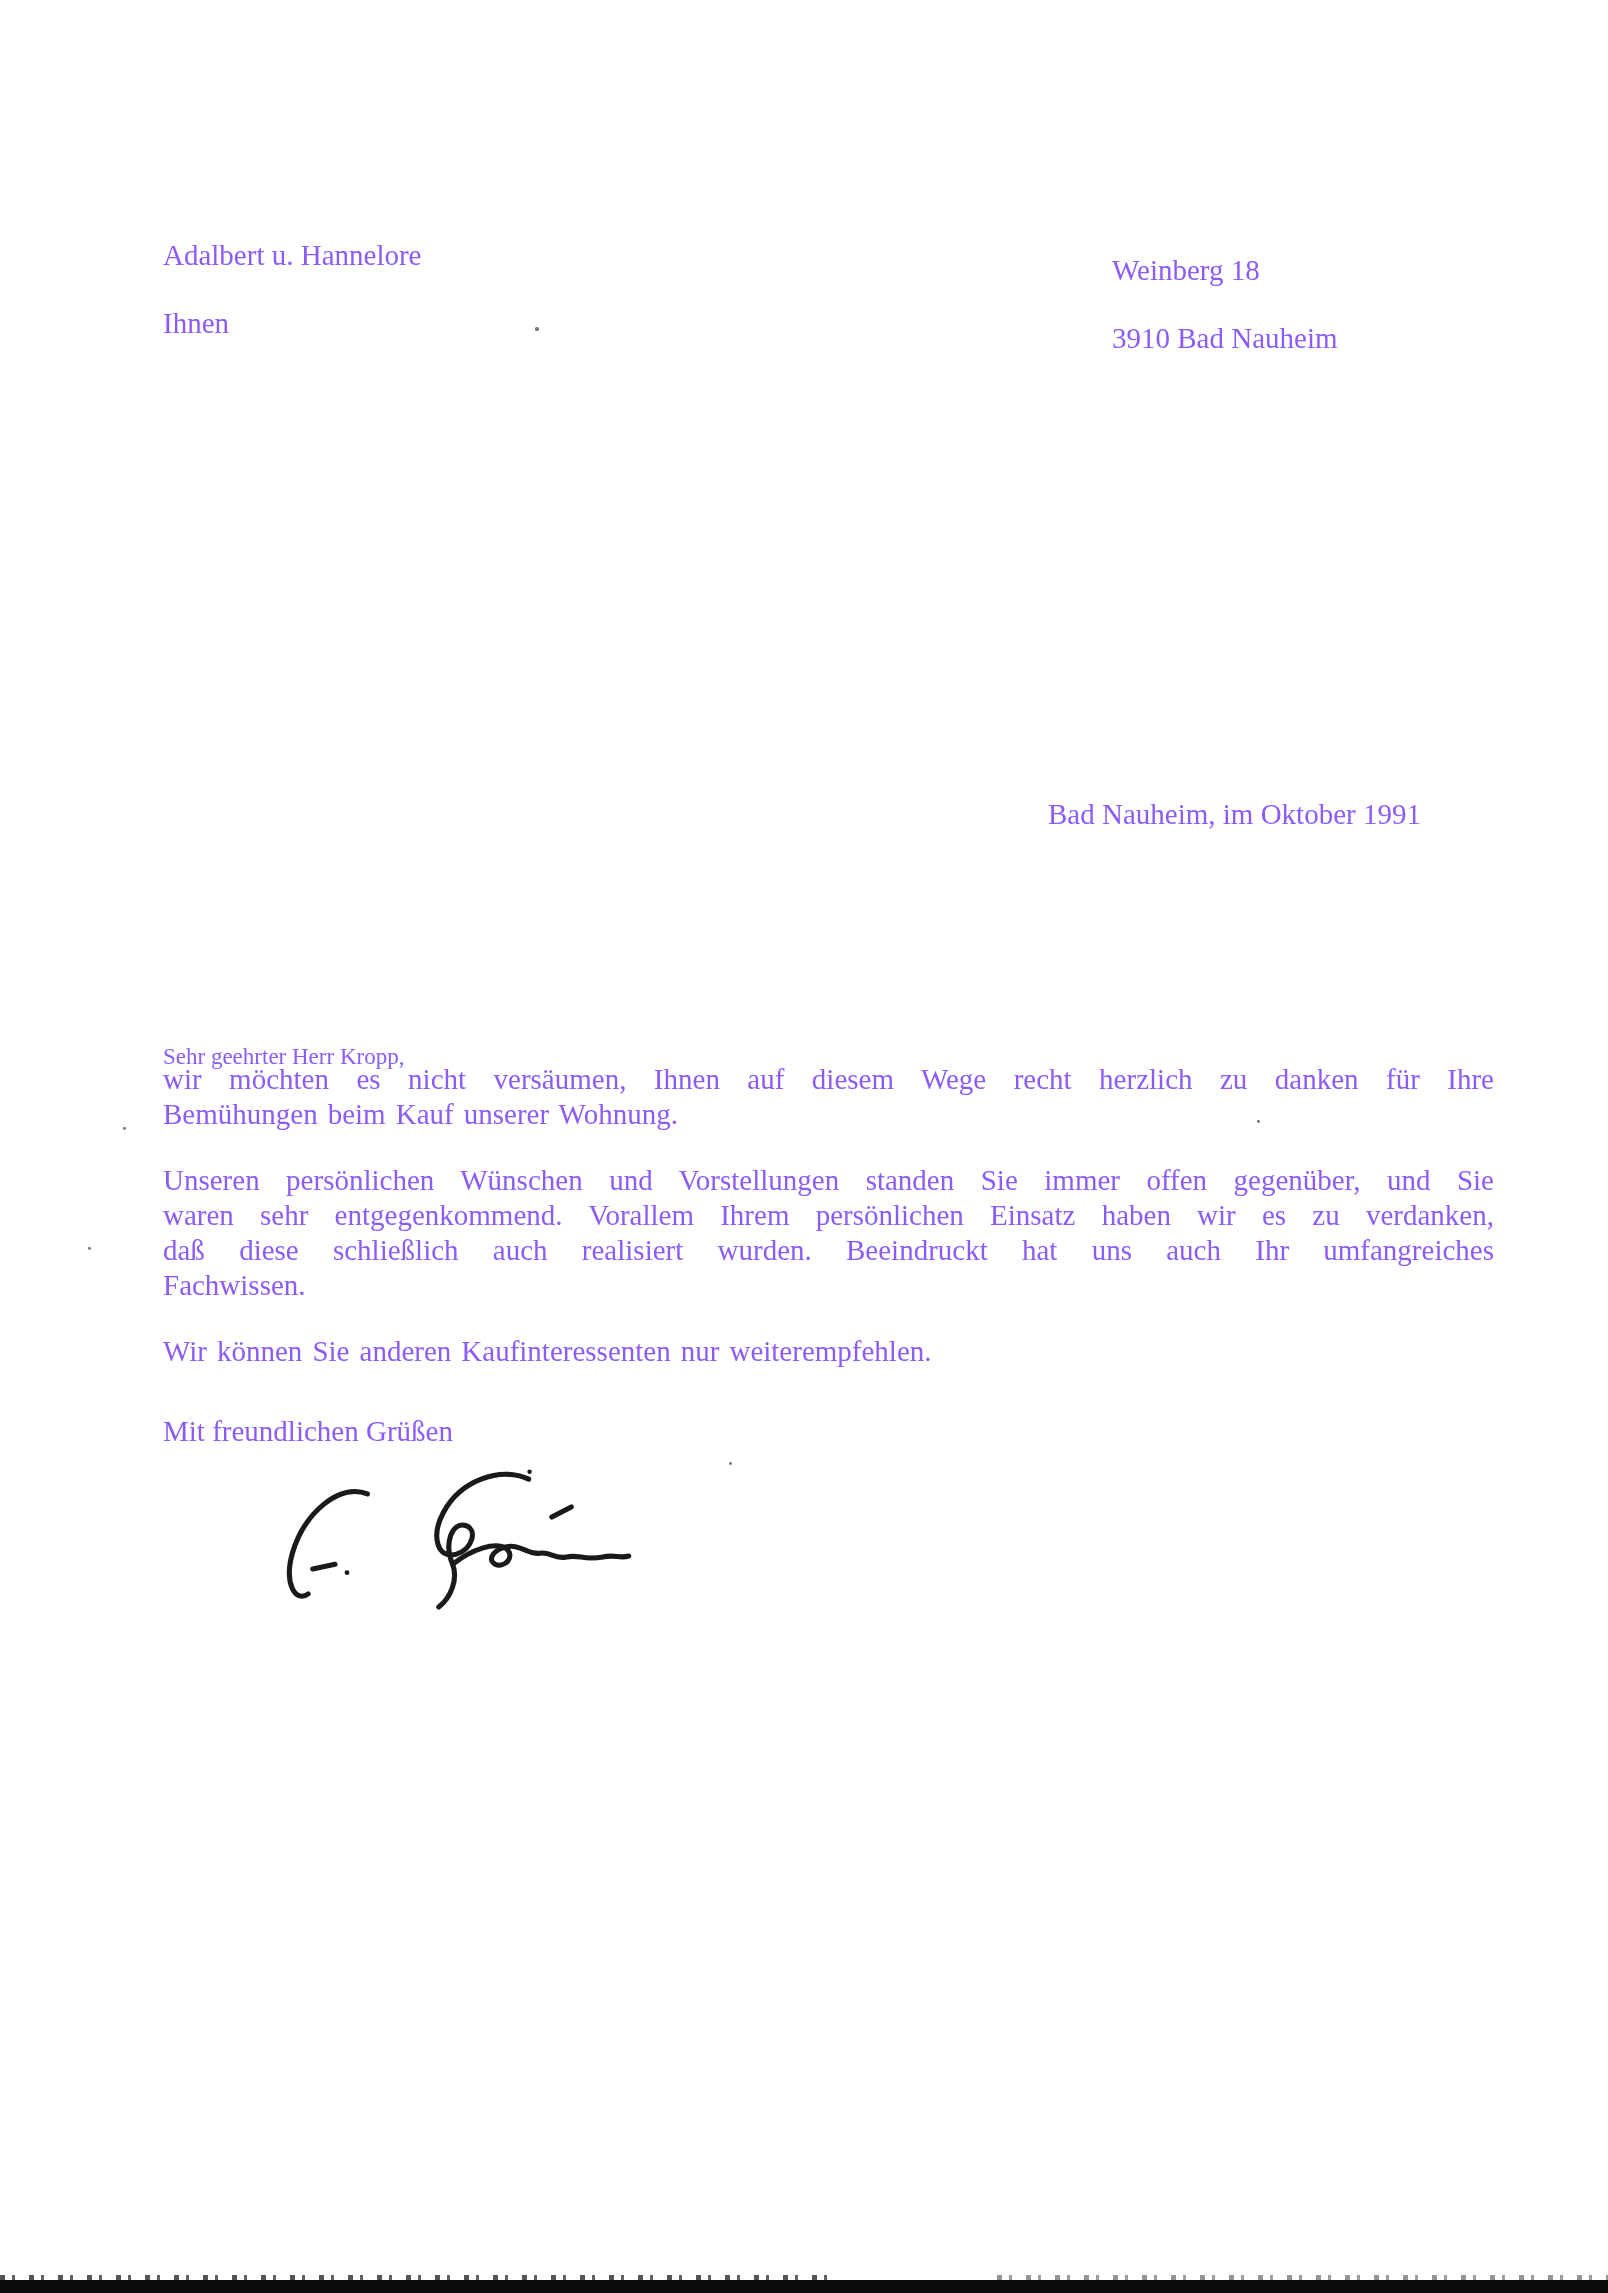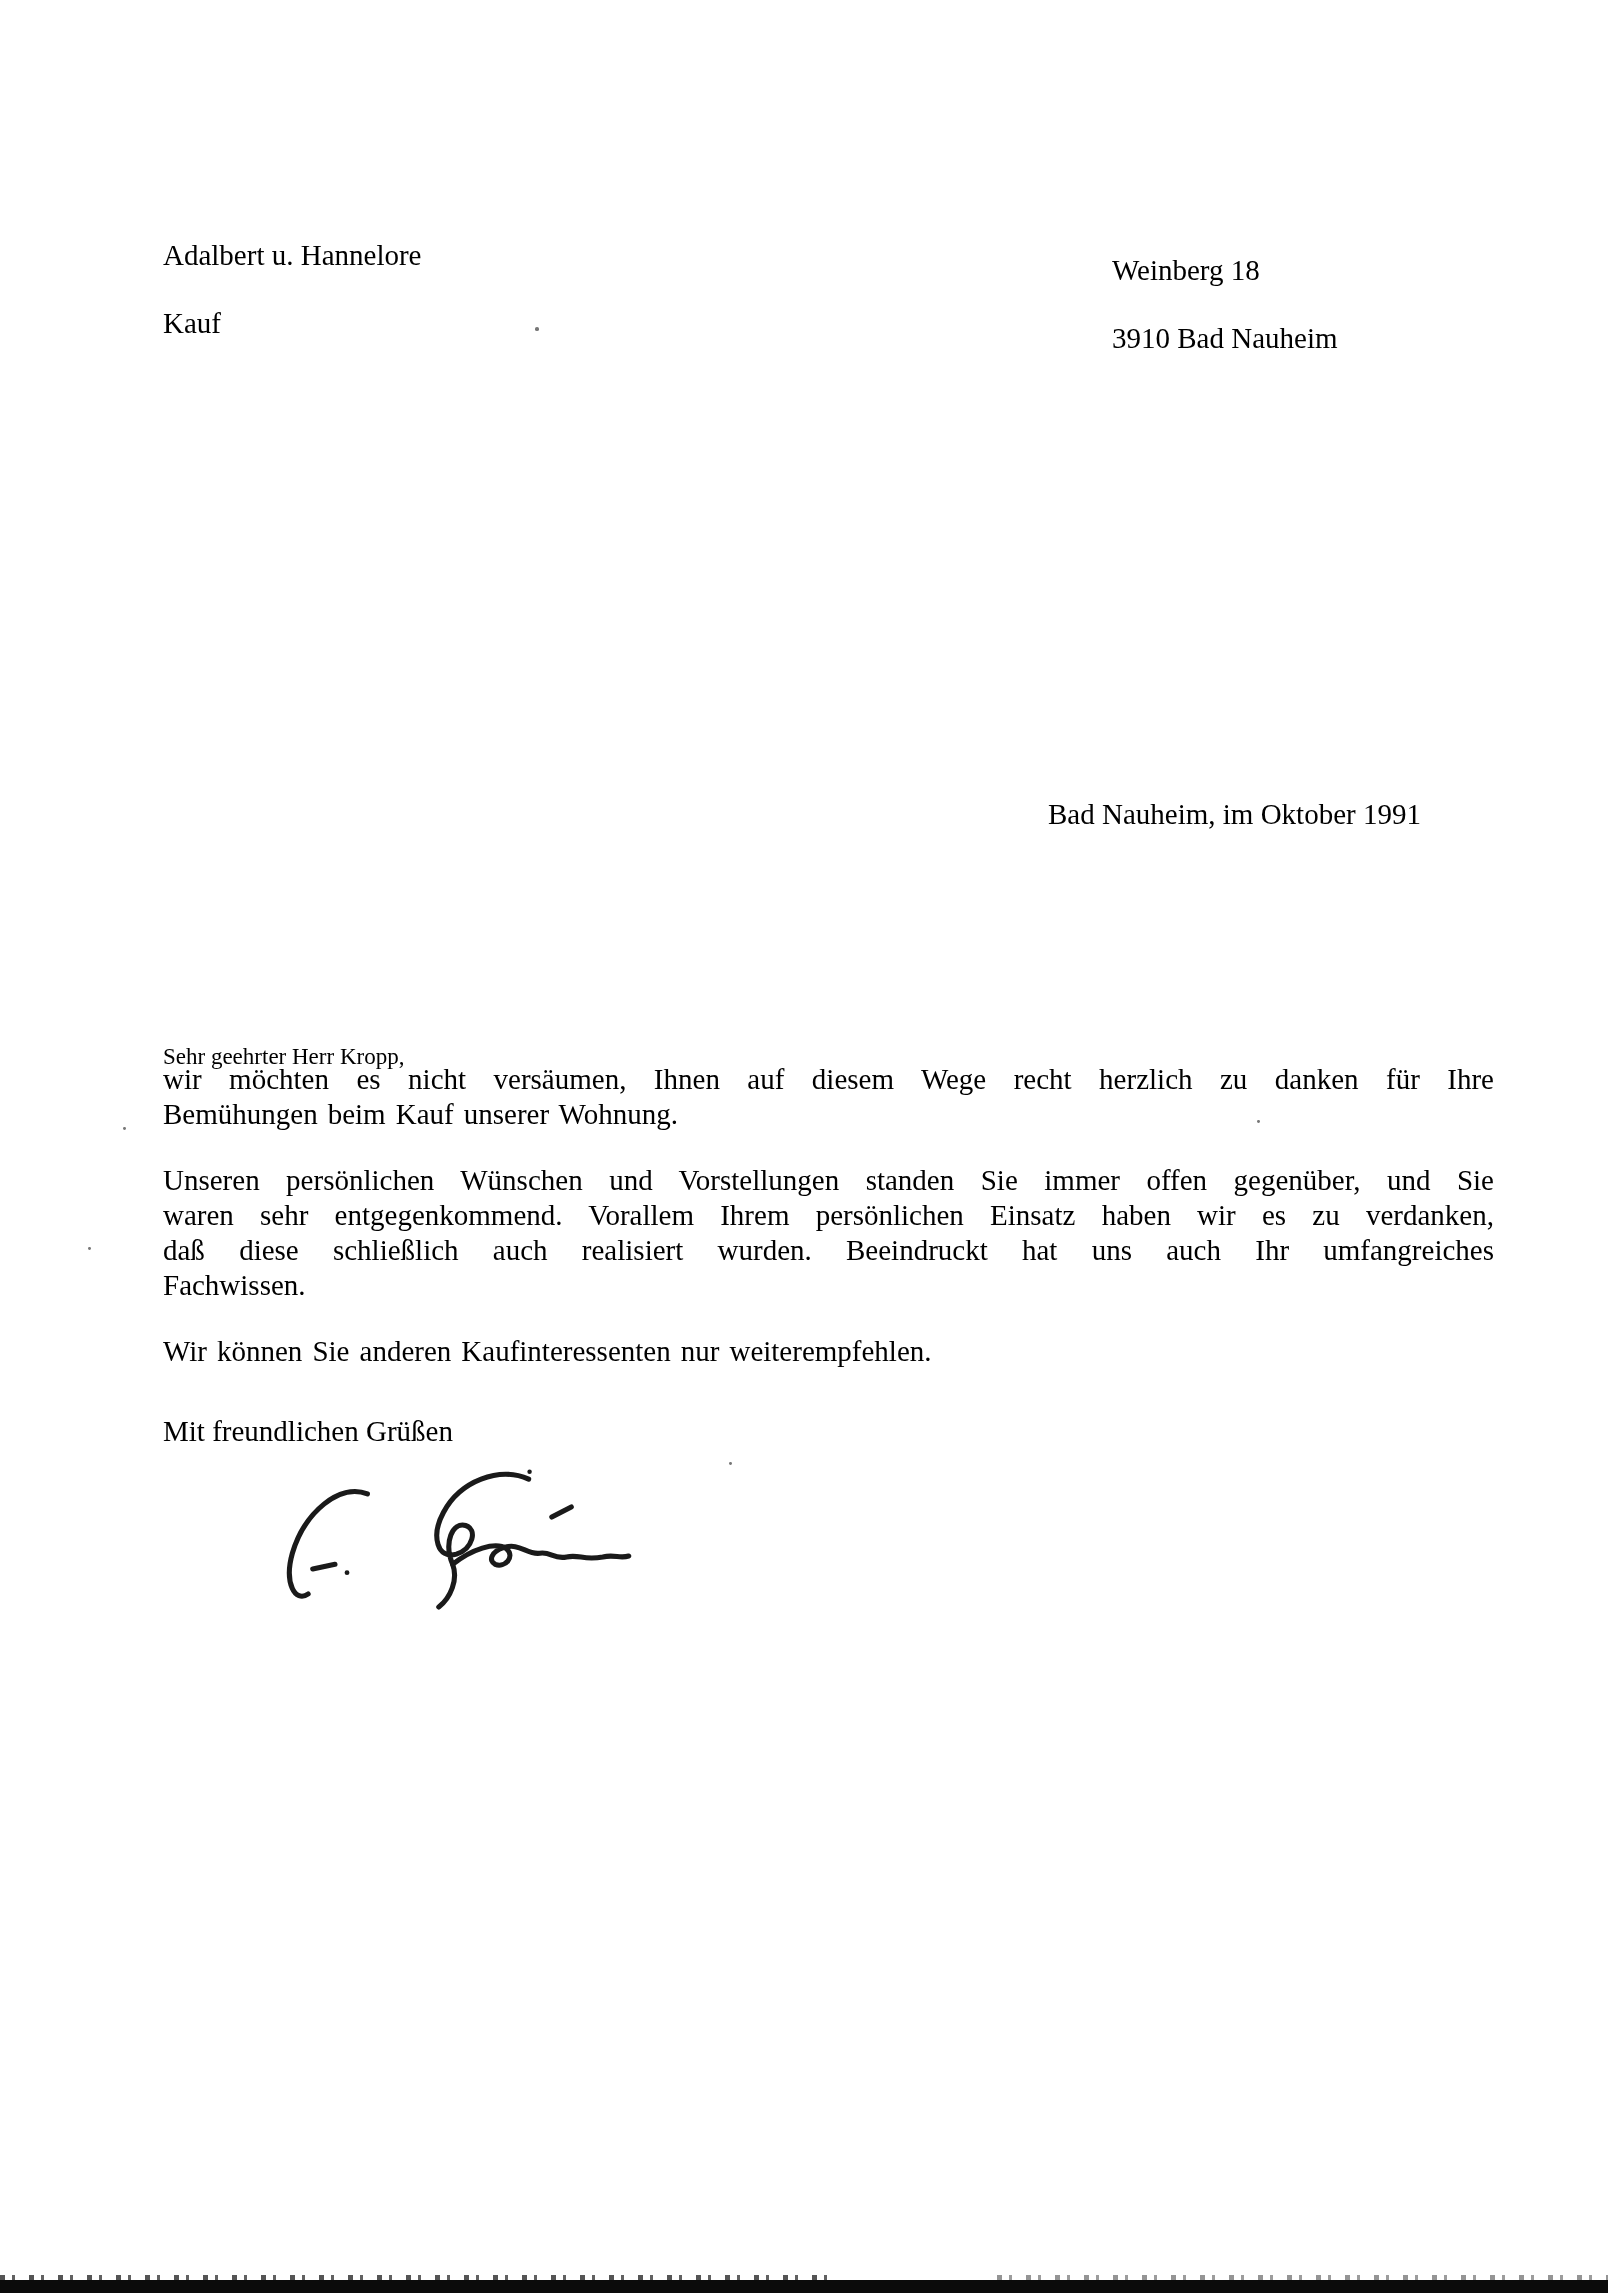--- a/index.html
+++ b/index.html
@@ -7,21 +7,21 @@
     padding: 0;
     background: #ffffff;
   }
   .page {
     position: relative;
     width: 1608px;
     height: 2294px;
     background: #ffffff;
     overflow: hidden;
     font-family: "Liberation Serif", serif;
-    color: #000000;
+    color: #8b5cf6;
   }
   .block { position: absolute; white-space: pre-line; }
 
   .sender {
     left: 163px; top: 204px;
     font-size: 29px; line-height: 34px;
   }
   .addr {
     left: 1112px; top: 219px;
     font-size: 29px; line-height: 34px;
@@ -87,21 +87,21 @@
     opacity: 0.5;
   }
 </style>
 </head>
 <body>
 
 <div class="page">
 
   <div class="block sender">
     <div>Adalbert u. Hannelore</div>
-    <div>Kauf</div>
+    <div>Ihnen</div>
   </div>
 
   <div class="block addr">
     <div>Weinberg 18</div>
     <div>3910 Bad Nauheim</div>
   </div>
 
   <div class="block date">Bad Nauheim, im Oktober 1991</div>
 
   <div class="block salutation">Sehr geehrter Herr Kropp,</div>

